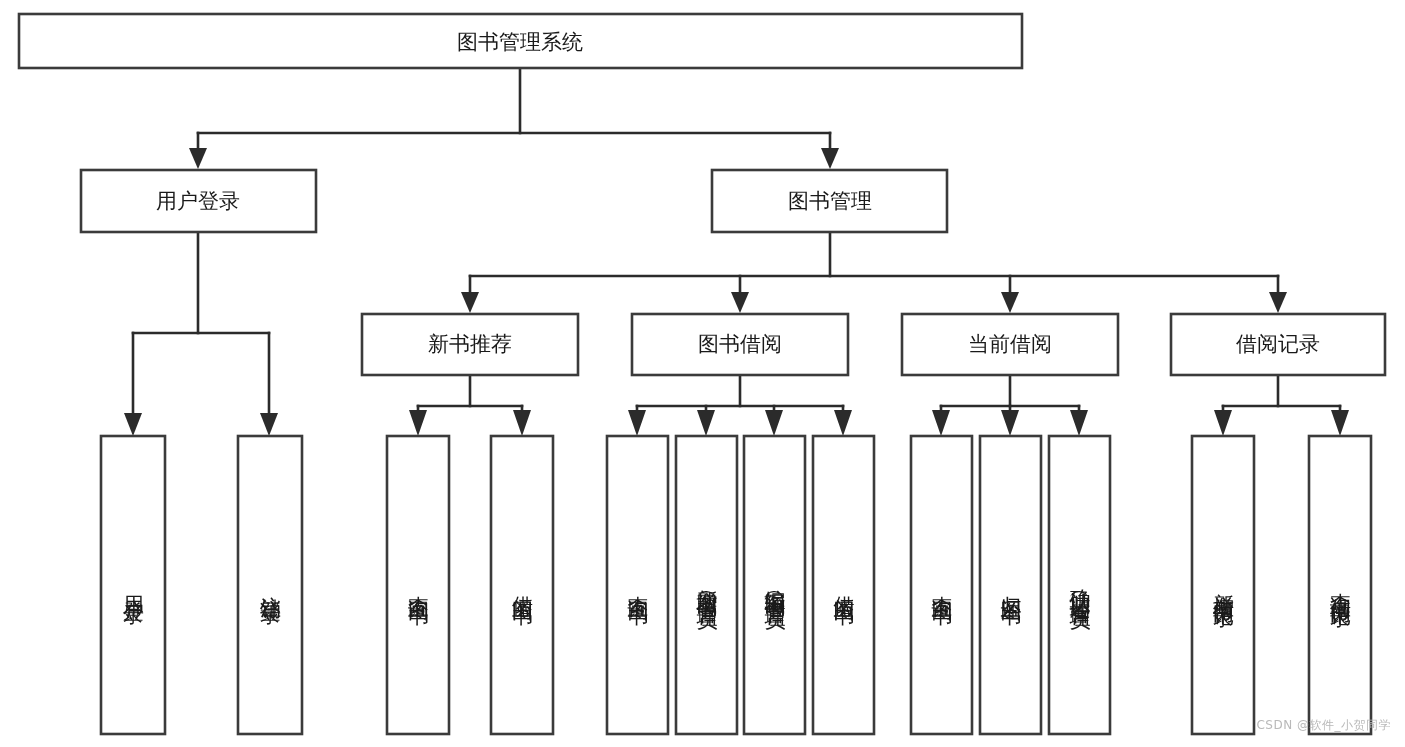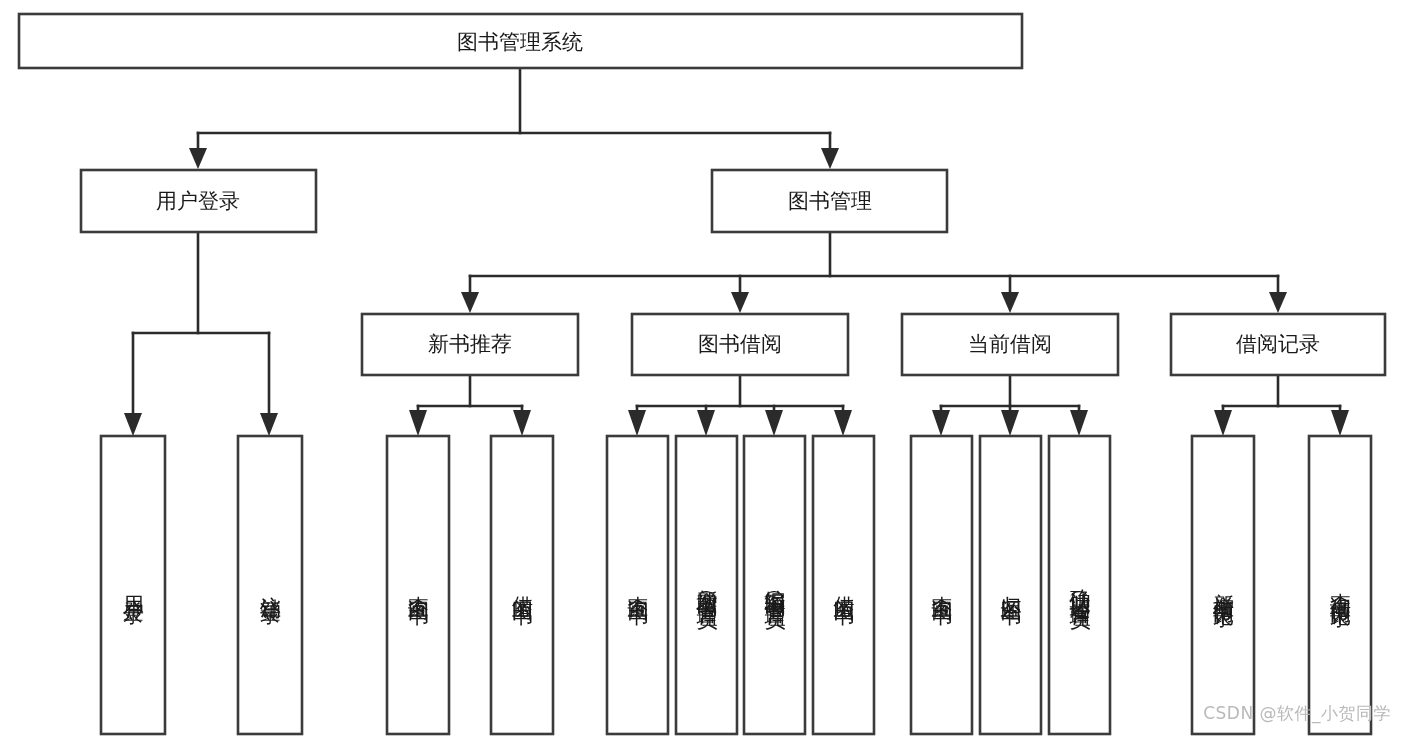--- a/index.html
+++ b/index.html
@@ -60,23 +60,23 @@
     letter-spacing: 3px;
     display: flex;
     align-items: center;
     justify-content: center;
     text-align: center;
     pointer-events: none;
   }
   .watermark {
     position: absolute;
     right: 14px;
-    bottom: 22px;
-    font-family: "DejaVu Sans", "Liberation Sans", sans-serif;
-    font-size: 17px;
+    bottom: 13px;
+    font-family: "DejaVu Sans", "Liberation Sans", sans-serif;
+    font-size: 12px;
     color: #b9b9b9;
     white-space: nowrap;
     letter-spacing: 0.5px;
   }
 </style>
 </head>
 <body>
 
 <div id="diagram-root">
 

